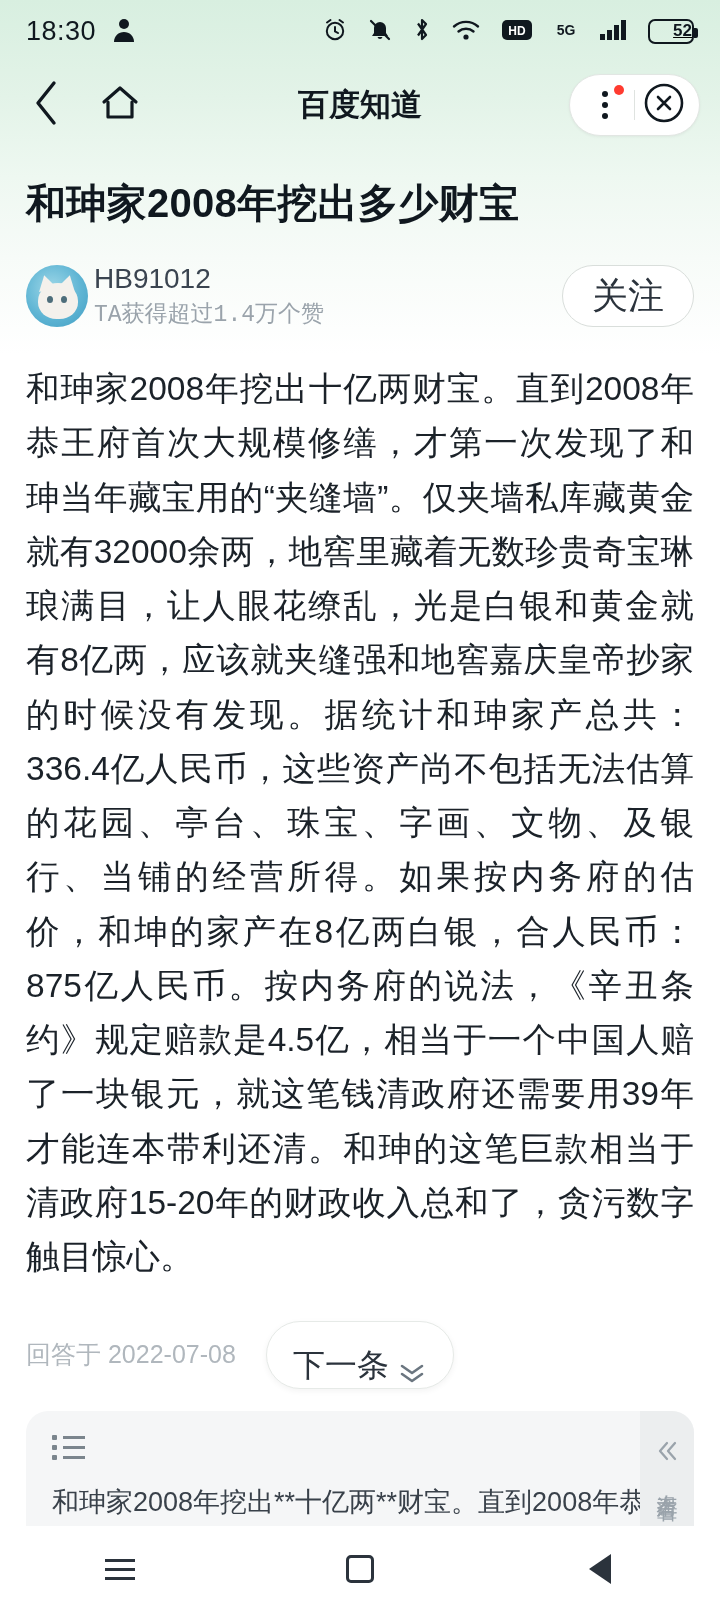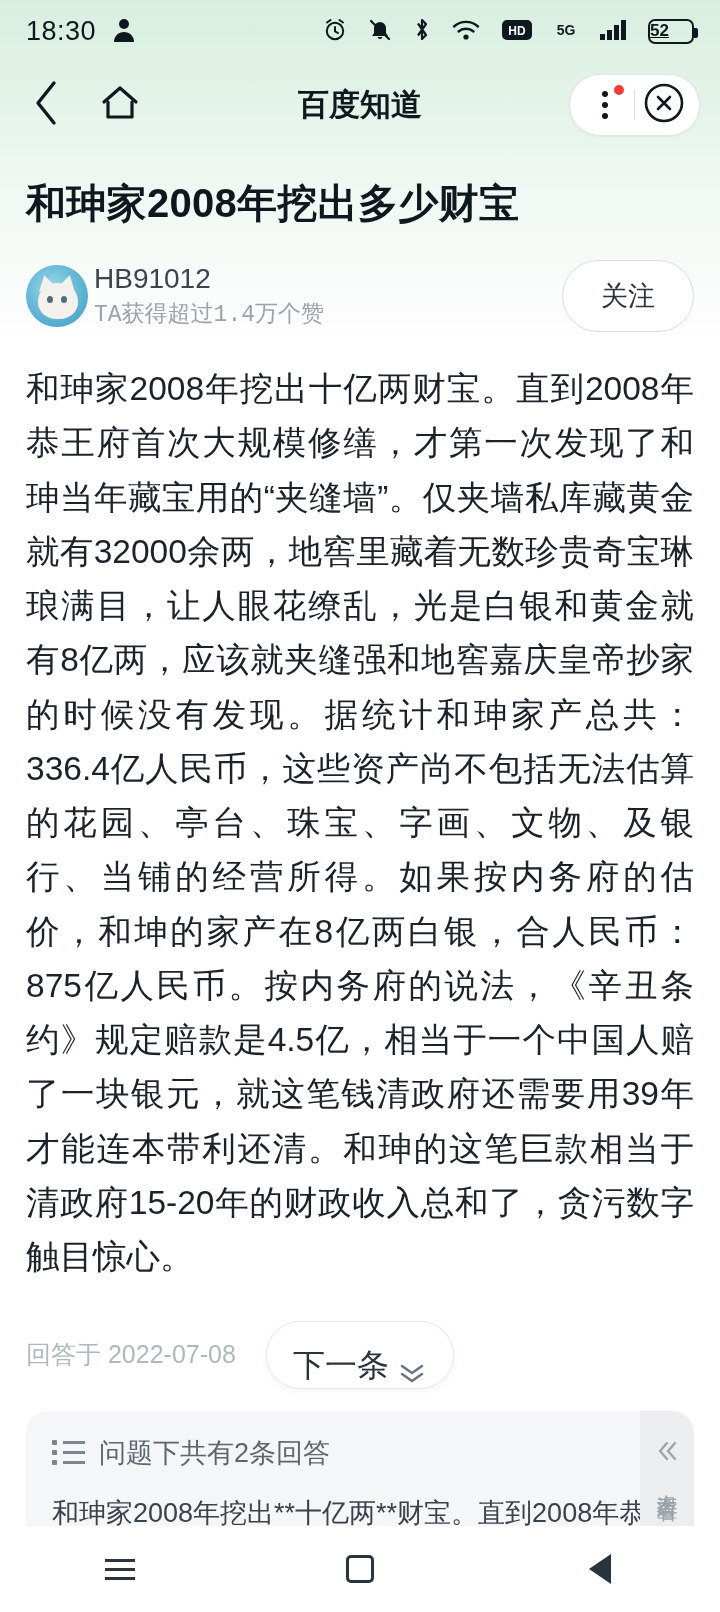--- a/index.html
+++ b/index.html
@@ -39,21 +39,21 @@
     align-items: center;
     gap: 21px;
     text-decoration: underline;
   }
   .sb-icn { display: inline-block; line-height: 1; color: #10181f; }
   .battery {
     width: 46px; height: 25px;
     border: 2px solid #10181f;
     border-radius: 7px;
     position: relative;
-    display: flex; align-items: center; justify-content: flex-start;
+    display: flex; align-items: center; justify-content: flex-end;
   }
   .battery:after {
     content: "";
     position: absolute; right: -6px; top: 7px;
     width: 4px; height: 10px;
     background: #10181f;
     border-radius: 0 2px 2px 0;
   }
   .battery span { font-size: 17px; color: #10181f; font-weight: 600; }
 
@@ -167,24 +167,24 @@
     font-size: 23px;
     color: #9aa3ab;
     margin-top: 6px;
     line-height: 1.2;
     font-family: Liberation Mono, monospace;
   }
   .follow-btn {
     margin-left: auto;
     border: 1px solid #d9dedb;
     border-radius: 40px;
-    height: 72px;
+    height: 62px;
     min-width: 132px;
     display: flex; align-items: center; justify-content: center;
-    font-size: 27px;
+    font-size: 36px;
     color: #2b333c;
     background: #fff;
   }
 
   .answer-body {
     margin-top: 24px;
     font-size: 33.5px;
     line-height: 1.62;
     color: #1b2229;
     letter-spacing: 0px;
@@ -445,21 +445,20 @@
           </span>
         <span class="ln">
             <i></i>
             <u></u>
           </span>
         <span class="ln">
             <i></i>
             <u></u>
           </span>
       </span>
-      <span class="bc-head-text">问题下共有2条回答</span>
     </div>
     <div class="bc-body">和珅家2008年挖出**十亿两**财宝。直到2008年恭王府首次大规模修缮,才第一次发现了和...</div>
     <div class="side-hint">
       <span class="chev">
         <svg width="26" height="24" viewBox="0 0 26 24">
             <path d="M13 4 6 12l7 8M21 4l-7 8 7 8" fill="none" stroke="#9aa3ab" stroke-width="2.3" stroke-linecap="round" stroke-linejoin="round"></path>
           </svg>
       </span>
       <span class="vtext">左滑查看</span>
     </div>

